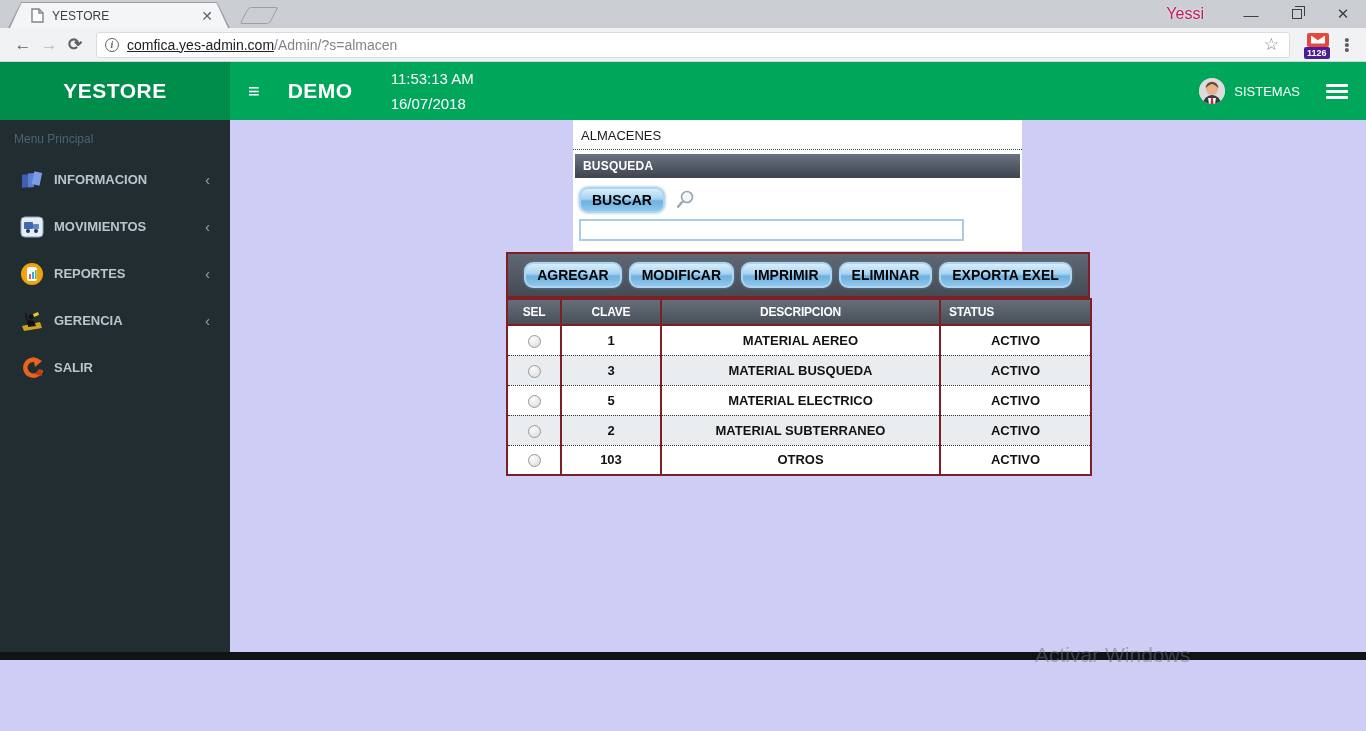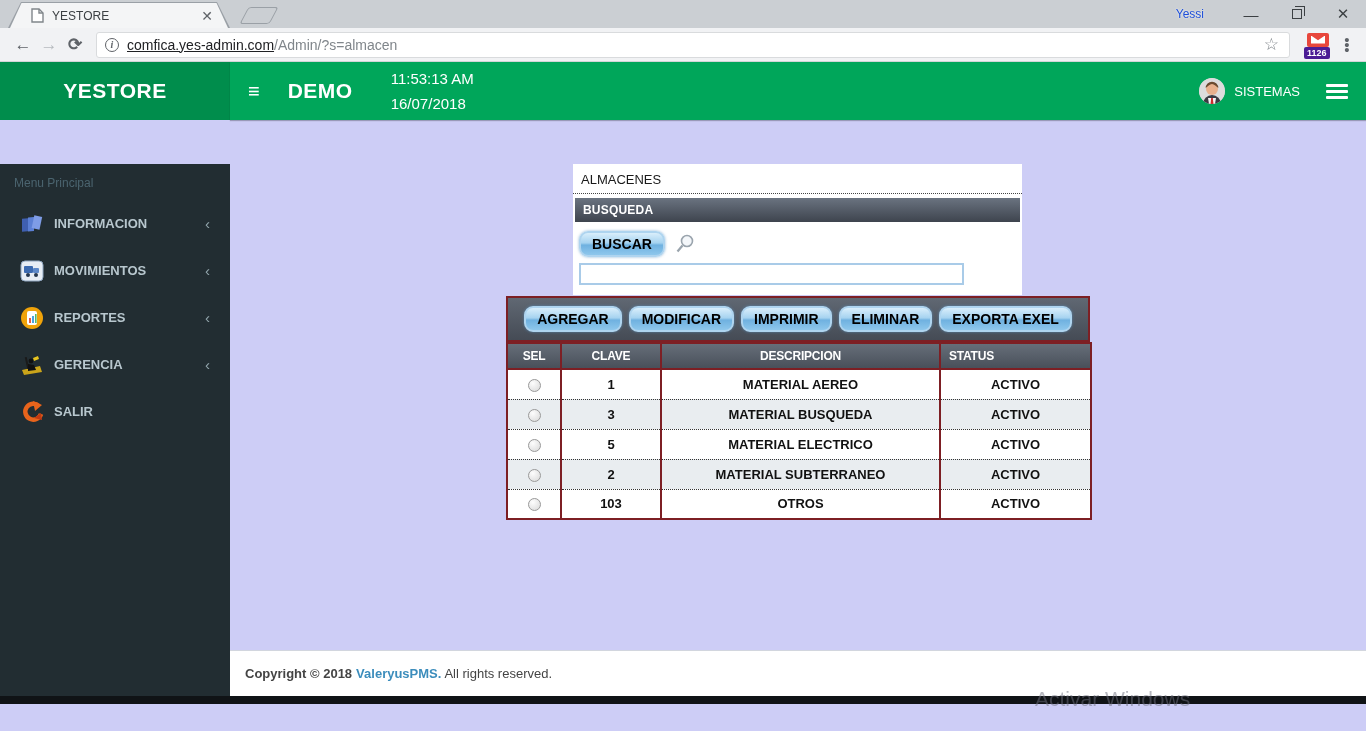--- a/index.html
+++ b/index.html
@@ -11,21 +11,21 @@
   .tab-outer { position:absolute; left:8px; top:2px; width:222px; height:26px; background:#9aa0a6;
                clip-path:polygon(13px 0, calc(100% - 13px) 0, 100% 100%, 0 100%); }
   .tab-inner { position:absolute; left:1px; top:1px; right:1px; bottom:0; background:#f4f5f6;
                clip-path:polygon(12.5px 0, calc(100% - 12.5px) 0, calc(100% - 1px) 100%, 1px 100%);
                display:flex; align-items:center; padding:0 16px 0 22px; }
   .tab-title { font-size:12px; color:#3c4043; flex:1; margin-left:8px; }
   .tab-close { font-size:14px; color:#5f6368; line-height:1; cursor:default; }
   .newtab-btn { position:absolute; left:244px; top:7px; width:30px; height:17px;
                 border:1px solid #9aa0a6; border-radius:3px; transform:skewX(-28deg); background:#cbcfd3; }
   .win-controls { position:absolute; right:0; top:0; height:28px; display:flex; align-items:center; }
-  .profile-name { font-size:12px; color:#1d4ed8; text-shadow:0 0 2px #fff; margin-right:24px; }
+  .profile-name { font-size:16px; color:#be185d; text-shadow:0 0 2px #fff; margin-right:24px; }
   .winbtn { width:46px; height:28px; display:flex; align-items:center; justify-content:center;
             font-size:15px; color:#3c4043; }
   .restore-glyph { position:relative; width:10px; height:10px; border:1px solid #3c4043; background:transparent; }
   .restore-glyph::before { content:""; position:absolute; left:2px; top:-4px; width:9px; height:9px;
             border:1px solid #3c4043; border-left:none; border-bottom:none; }
 
   
   #toolbar { position:relative; height:34px; background:#f1f2f4; display:flex; align-items:center;
              padding:0 10px; border-bottom:1px solid #d2d5d8; }
   .navbtn { font-size:17px; width:26px; text-align:center; color:#5f6368; font-weight:bold; }
@@ -55,21 +55,21 @@
   .sidebar-toggle { color:#fff; font-size:20px; padding:0 18px; }
   .app-title { color:#fff; font-size:21px; font-weight:bold; margin-left:10px; letter-spacing:.5px; }
   .datetime { margin-left:38px; color:#fff; font-size:15px; line-height:25px; }
   .nav-right { margin-left:auto; display:flex; align-items:center; }
   .avatar { width:26px; height:26px; border-radius:50%; overflow:hidden; background:#d8d8d8; }
   .user-name { color:#fff; font-size:13px; margin:0 26px 0 9px; }
   .bars-icon { width:22px; margin-right:18px; }
   .bars-icon div { height:3px; background:#fff; margin:3px 0; border-radius:1px; }
 
   
-  #app-body { position:relative; height:540px; display:flex;margin-top:44px; }
+  #app-body { position:relative; height:540px; display:flex; }
   #sidebar { width:230px; background:#222d32; flex-shrink:0; }
   .menu-header { color:#4b646f; font-size:12px; padding:12px 14px 10px; }
   .menu-item { height:47px; display:flex; align-items:center; padding-left:20px; cursor:default; }
   .menu-item .mi-icon { width:24px; height:22px; flex-shrink:0; display:flex; align-items:center; justify-content:center; }
   .menu-item .mi-label { color:#b8c7ce; font-size:13px; font-weight:bold; margin-left:10px; }
   .menu-item .mi-chevron { margin-left:auto; margin-right:20px; color:#93a6ad; font-size:15px; }
 
   #content { position:relative; flex:1; background:#cdcdf6; }
 
   
@@ -331,22 +331,17 @@
             </tr>
           </tbody>
         </table>
       </div>
     </div>
 
     <div class="watermark">
       <div class="wm1">Activar Windows</div>
     </div>
 
-    <div id="footer">
-      <b>Copyright © 2018</b>
-      <span class="brand">ValeryusPMS.</span>
-      <span>All rights reserved.</span>
-    </div>
 
     <div id="bottom-strip"></div>
   </div>
 
 </div>
 
 </body></html>

